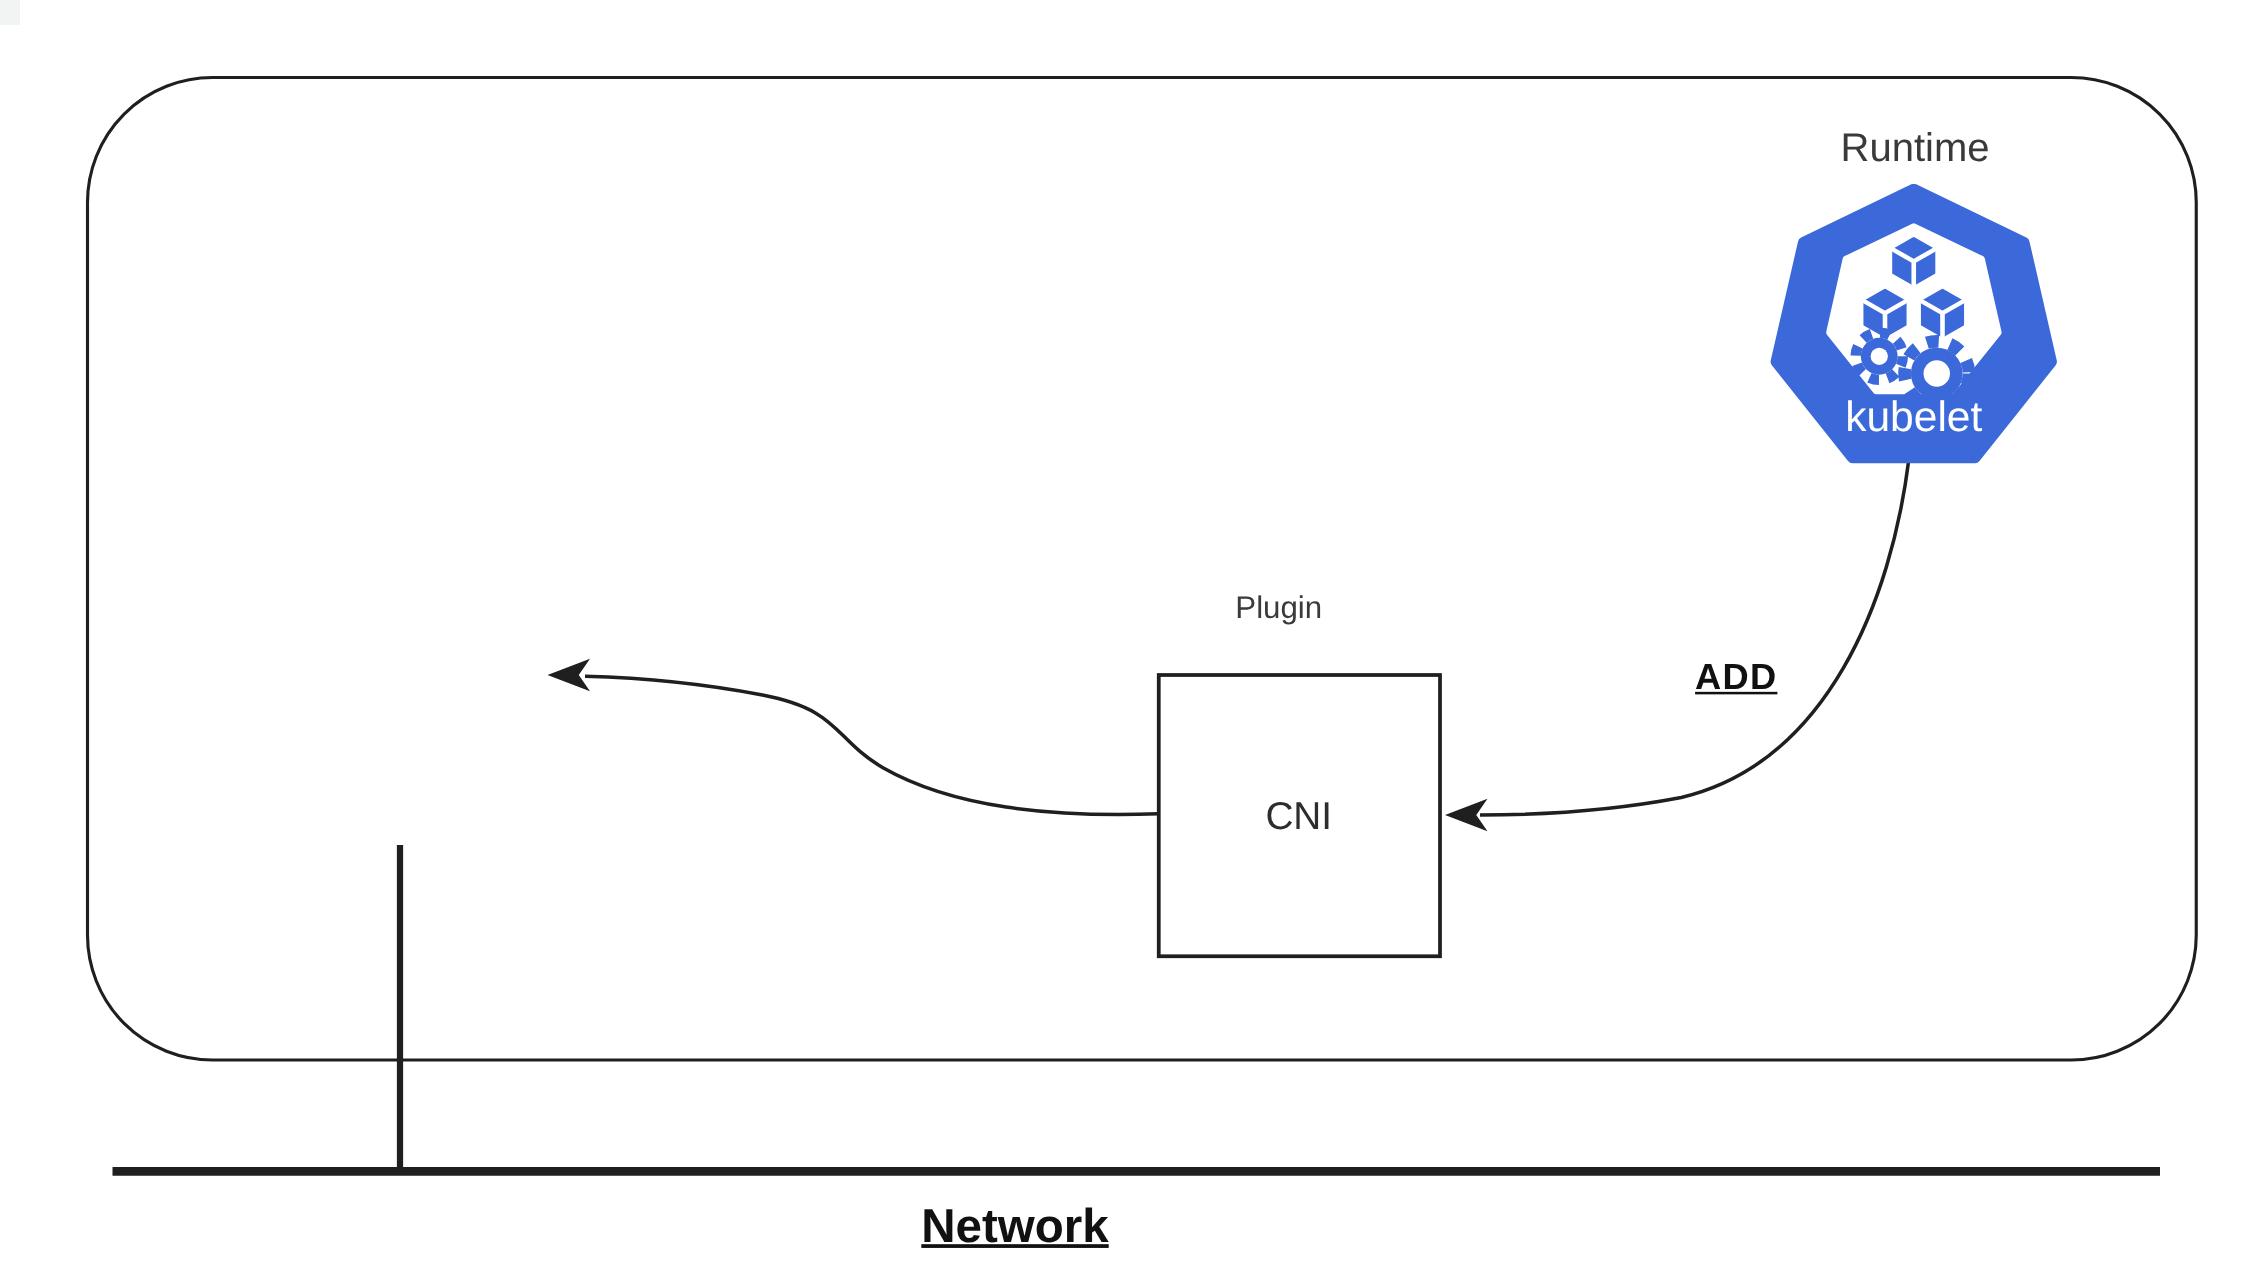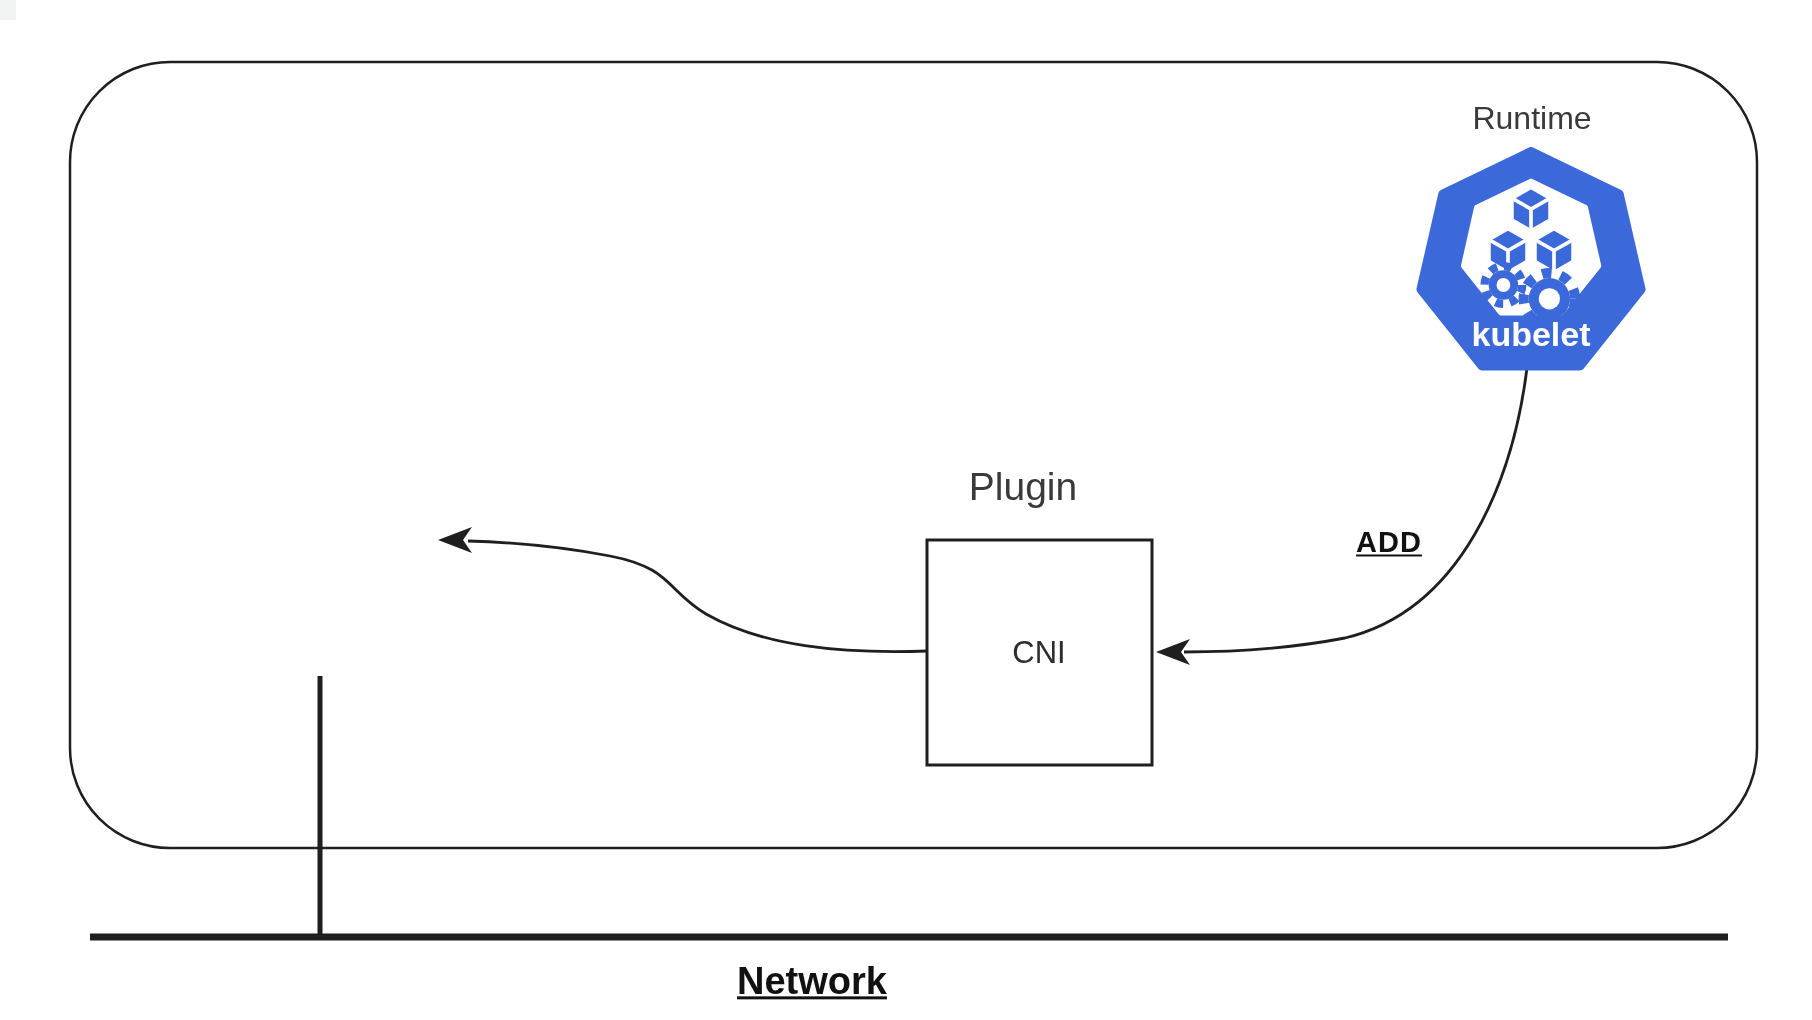--- a/index.html
+++ b/index.html
@@ -53,21 +53,20 @@
     top: 0;
     width: 100%;
     height: 100%;
   }
   .icon-label {
     position: absolute;
     left: 50%;
     transform: translate(-50%, -50%);
     color: #ffffff;
     text-align: right;
-    font-weight: bold;
   }
   .hepta       { fill: var(--k8s-blue, #3b69da); stroke: var(--k8s-blue, #3b69da); stroke-width: 4; stroke-linejoin: round; }
   .inner-hepta { fill: #ffffff; stroke: #ffffff; stroke-width: 2.5; stroke-linejoin: round; }
   .cube-blue   { fill: var(--k8s-blue, #3b69da); stroke: var(--k8s-blue, #3b69da); stroke-width: 1; stroke-linejoin: round; }
   .cube-edge-w { stroke: #ffffff; stroke-width: 1.6; fill: none; stroke-linecap: round; }
   .gear-body   { fill: var(--k8s-blue, #3b69da); }
   .gear-teeth  { fill: none; stroke: var(--k8s-blue, #3b69da); }
   .gear-hole   { fill: #ffffff; }
   .cube-white  { fill: #ffffff; stroke: #ffffff; stroke-width: 1.5; stroke-linejoin: round; }
   .cube-edge-b { stroke: var(--k8s-blue, #3b69da); stroke-width: 2.4; fill: none; stroke-linecap: round; }
@@ -126,21 +125,21 @@
         <circle class="gear-body" cx="58" cy="66" r="9"></circle>
         <circle class="gear-hole" cx="58" cy="66" r="4.6"></circle>
       </g>
     </svg>
     <div class="icon-label" style="top:187px; font-size:34px;">kubelet</div>
   </div>
 
 
   <div class="lbl" style="left:1532px; top:118px; font-size:32px; color:#3a3a3a;">Runtime</div>
 
-  <div class="lbl" style="left:1023px; top:487px; font-size:39px; color:#3a3a3a;text-align:right;">Plugin</div>
+  <div class="lbl" style="left:1023px; top:487px; font-size:25px; color:#3a3a3a;text-align:right;">Plugin</div>
 
   <div class="lbl" style="left:1039px; top:653px; font-size:31px;">CNI</div>
 
   <div class="lbl bold" style="left:1389px; top:543px; font-size:29px; letter-spacing:1px;">ADD</div>
 
 
   <div class="lbl bold" style="left:812px; top:982px; font-size:38px;">Network</div>
 
 </div>
 

